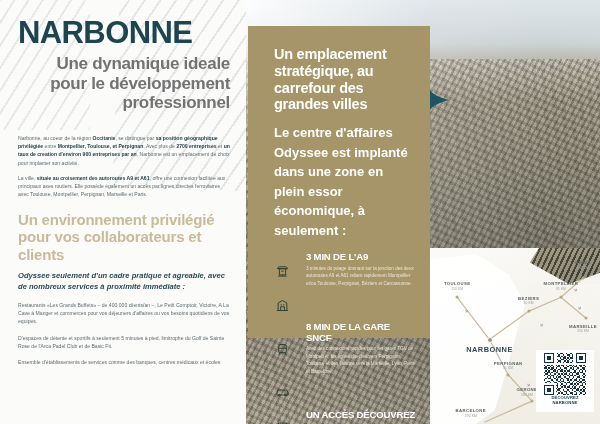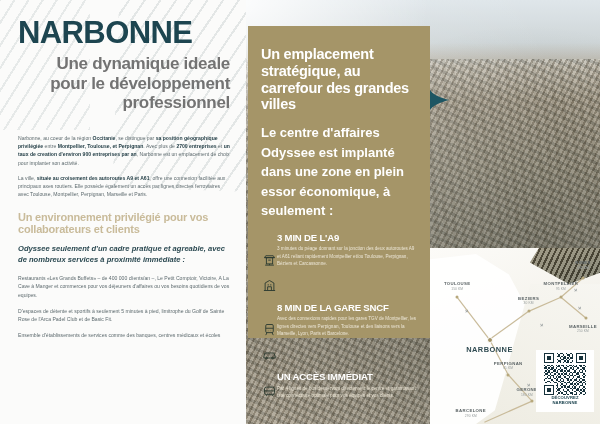--- a/index.html
+++ b/index.html
@@ -128,21 +128,21 @@
     line-height: 1.62;
     color: #5d6a6e;
     margin-bottom: 7px;
     text-align: left;
   }
   .body-text b { color: #243f47; font-weight: 700; }
 
   .sec-heading {
     position: relative;
     z-index: 3;
-    font-size: 11px;
+    font-size: 15px;
     line-height: 1.16;
     font-weight: 800;
     color: #c9bb9a;
     letter-spacing: -0.2px;
     margin-top: 12px;
     margin-bottom: 7px;
   }
   .lead-italic {
     position: relative;
     z-index: 3;
@@ -161,44 +161,44 @@
     color: #5d6a6e;
     margin-bottom: 8px;
   }
 
   
   .tan-panel {
     position: absolute;
     left: 248px; top: 26px;
     width: 182px; height: 312px;
     background: #a59568;
-    padding: 20px 13px 12px 13px;
+    padding: 20px 13px 12px 26px;
     z-index: 4;
   }
   .tan-title {
     font-size: 14.5px;
     line-height: 1.16;
     font-weight: 800;
     color: #ffffff;
     letter-spacing: -0.25px;
     margin-bottom: 10px;
   }
   .tan-lead {
     font-size: 13px;
     line-height: 1.5;
     font-weight: 700;
     color: #ffffff;
     margin-bottom: 12px;
   }
 
   .feat {
     display: flex;
-    gap: 0;
+    gap: 16px;
     margin-bottom: 9px;
-    align-items: flex-end;
+    align-items: center;
   }
   .feat-icon {
     flex: 0 0 16px;
     width: 16px; height: 16px;
     margin-top: 1px;
     display: flex; align-items: center; justify-content: center;
   }
   .feat-icon svg { width: 15px; height: 15px; display: block; }
   .feat-body { flex: 1 1 auto; min-width: 0; }
   .feat-title {
@@ -425,21 +425,21 @@
 
     <div class="feat">
       <span class="feat-icon">
         <svg viewBox="0 0 24 24" fill="none" stroke="#2f3d32" stroke-width="1.5">
           <rect x="4" y="5" width="16" height="12" rx="3"></rect>
           <path d="M4 11h16M8 15h.5M15.5 15h.5"></path>
           <path d="M7 17v2M17 17v2"></path>
         </svg>
       </span>
       <div class="feat-body">
-        <div class="feat-title">UN ACCÈS IMMÉDIAT</div>
+        <div class="feat-title">UN ACCÈS DÉCOUVREZ</div>
         <div class="feat-desc">Par 4 lignes de bus desservant directement le centre et garantissant une connectivité optimale pour vos équipes et vos clients.</div>
       </div>
     </div>
 
   </div>
 
   <div class="map-wrap">
     <div class="map-plate"></div>
     <div class="map-land"></div>
     <div class="map-sea"></div>

